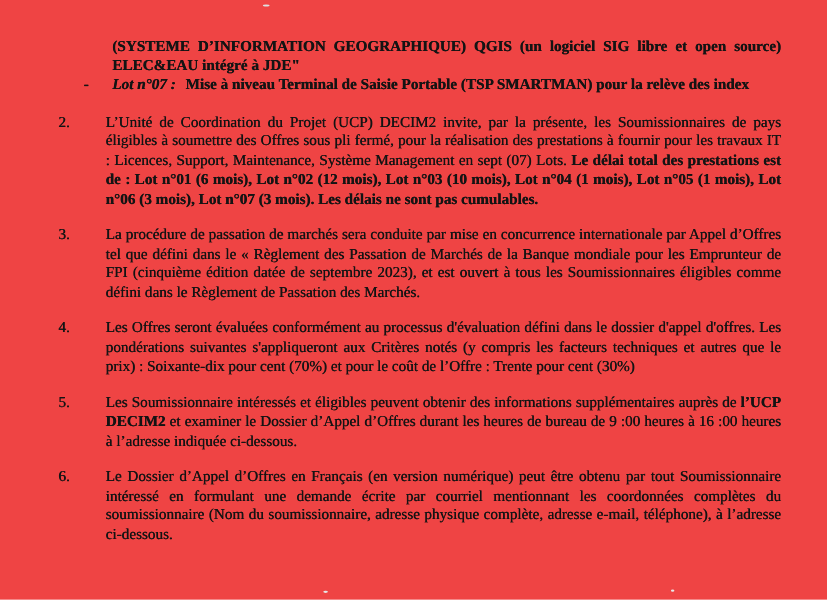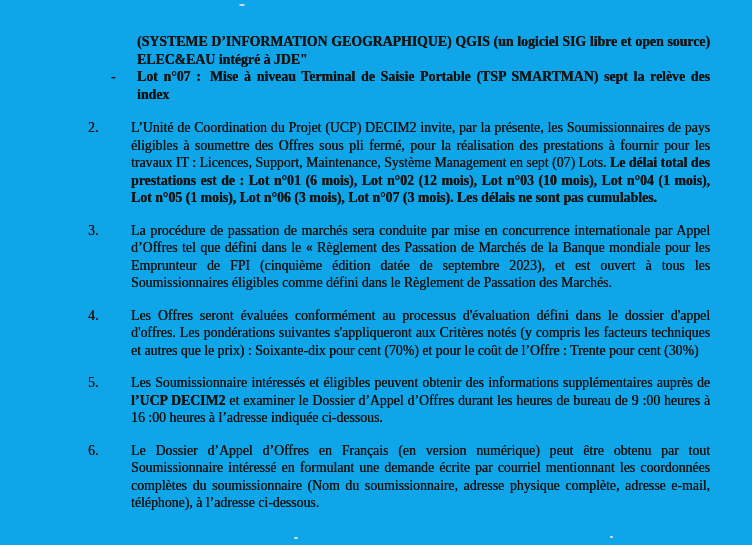--- a/index.html
+++ b/index.html
@@ -10,22 +10,22 @@
   body {
     width: 752px;
     height: 545px;
     overflow: hidden;
   }
   .page {
     position: relative;
     box-sizing: border-box;
     width: 752px;
     height: 545px;
-    background: #0ea5e9;
-    padding: 33px 42px 0 88px;
+    background: #ef4444;
+    padding: 33px 42px 0 53px;
     font-family: "Liberation Serif", "DejaVu Serif", serif;
     font-size: 13.8px;
     line-height: 17.5px;
     color: #141414;
     
     text-shadow: 0.3px 0 0 currentColor;
   }
   p { margin: 0; }
   .j { text-align: justify; }
   .b { font-weight: bold; }
@@ -34,21 +34,21 @@
     margin-left: 49px;
     margin-bottom: 16px;
   }
   .lot-row { display: flex; }
   .lot-dash {
     flex: none;
     width: 26px;
     margin-left: -26px;
     font-weight: bold;
   }
-  .lot-label { padding-right: 9px; }
+  .lot-label { padding-right: 9px; font-style: italic; }
 
   .item {
     display: flex;
     margin-bottom: 15px;
   }
   .num {
     flex: none;
     width: 43px;
   }
   .body { flex: 1; min-width: 0; }
@@ -69,21 +69,21 @@
 <div class="page">
 
   <span class="speck s1"></span>
   <span class="speck s2"></span>
   <span class="speck s3"></span>
 
   <div class="top-block">
     <p class="j b">(SYSTEME D’INFORMATION GEOGRAPHIQUE) QGIS (un logiciel SIG libre et open source) ELEC&amp;EAU intégré à JDE"</p>
     <div class="lot-row">
       <span class="lot-dash">-</span>
-      <p class="j b body"><span class="lot-label">Lot n°07 :</span><span>Mise à niveau Terminal de Saisie Portable (TSP SMARTMAN) sept la relève des index</span></p>
+      <p class="j b body"><span class="lot-label">Lot n°07 :</span><span>Mise à niveau Terminal de Saisie Portable (TSP SMARTMAN) pour la relève des index</span></p>
     </div>
   </div>
 
   <div class="item">
     <div class="num">2.</div>
     <p class="body j"><span>L’Unité de Coordination du Projet (UCP) DECIM2 invite, par la présente, les Soumissionnaires de pays éligibles à soumettre des Offres sous pli fermé, pour la réalisation des prestations à fournir pour les travaux IT : Licences, Support, Maintenance, Système Management en sept (07) Lots. </span><span class="b">Le délai total des prestations est de : Lot n°01 (6 mois), Lot n°02 (12 mois), Lot n°03 (10 mois), Lot n°04 (1 mois), Lot n°05 (1 mois), Lot n°06 (3 mois), Lot n°07 (3 mois). Les délais ne sont pas cumulables.</span></p>
   </div>
 
   <div class="item">
     <div class="num">3.</div>

